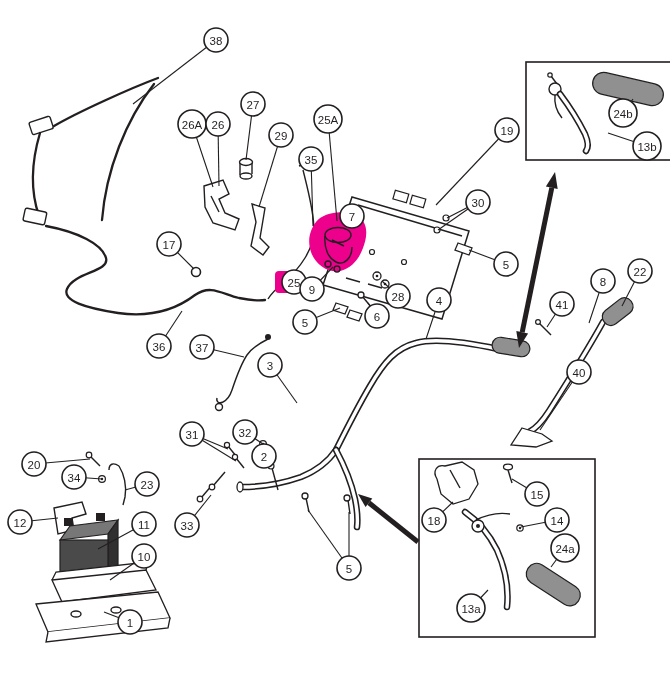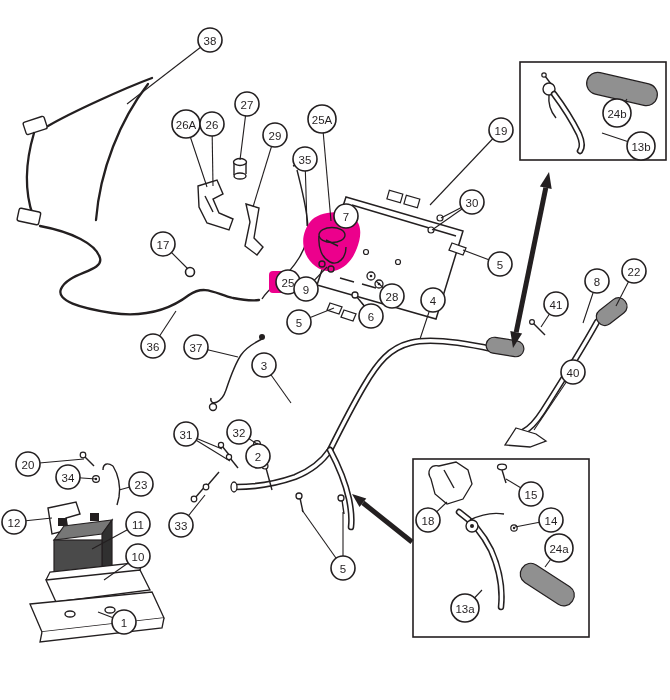--- a/index.html
+++ b/index.html
@@ -1,20 +1,20 @@
 <!DOCTYPE html>
 <html style="--line: #231f20; --highlight: #ec008c; --grip: #909090;"><head>
 <meta charset="utf-8">
 <style>
   html,body{margin:0;padding:0;}
   body{
     width:670px;height:700px;overflow:hidden;background:#ffffff;
     font-family:"Liberation Sans", sans-serif;
   }
-  #stage{position:relative;width:572px;height:700px;}
+  #stage{position:relative;width:572px;height:700px;margin-left:6px;}
   svg{display:block;}
   .leader{stroke:var(--line);stroke-width:1.1;fill:none;}
   .callout circle{fill:#ffffff;stroke:var(--line);stroke-width:1.6;}
   .callout text{
     fill:var(--line);font-size:11.5px;font-family:"Liberation Sans",sans-serif;
     text-anchor:middle;dominant-baseline:central;
   }
   .tube-o{stroke:var(--line);stroke-width:6.5;fill:none;stroke-linecap:round;}
   .tube-i{stroke:#ffffff;stroke-width:3.4;fill:none;stroke-linecap:round;}
   .thin{stroke:var(--line);fill:none;stroke-width:1.4;}

